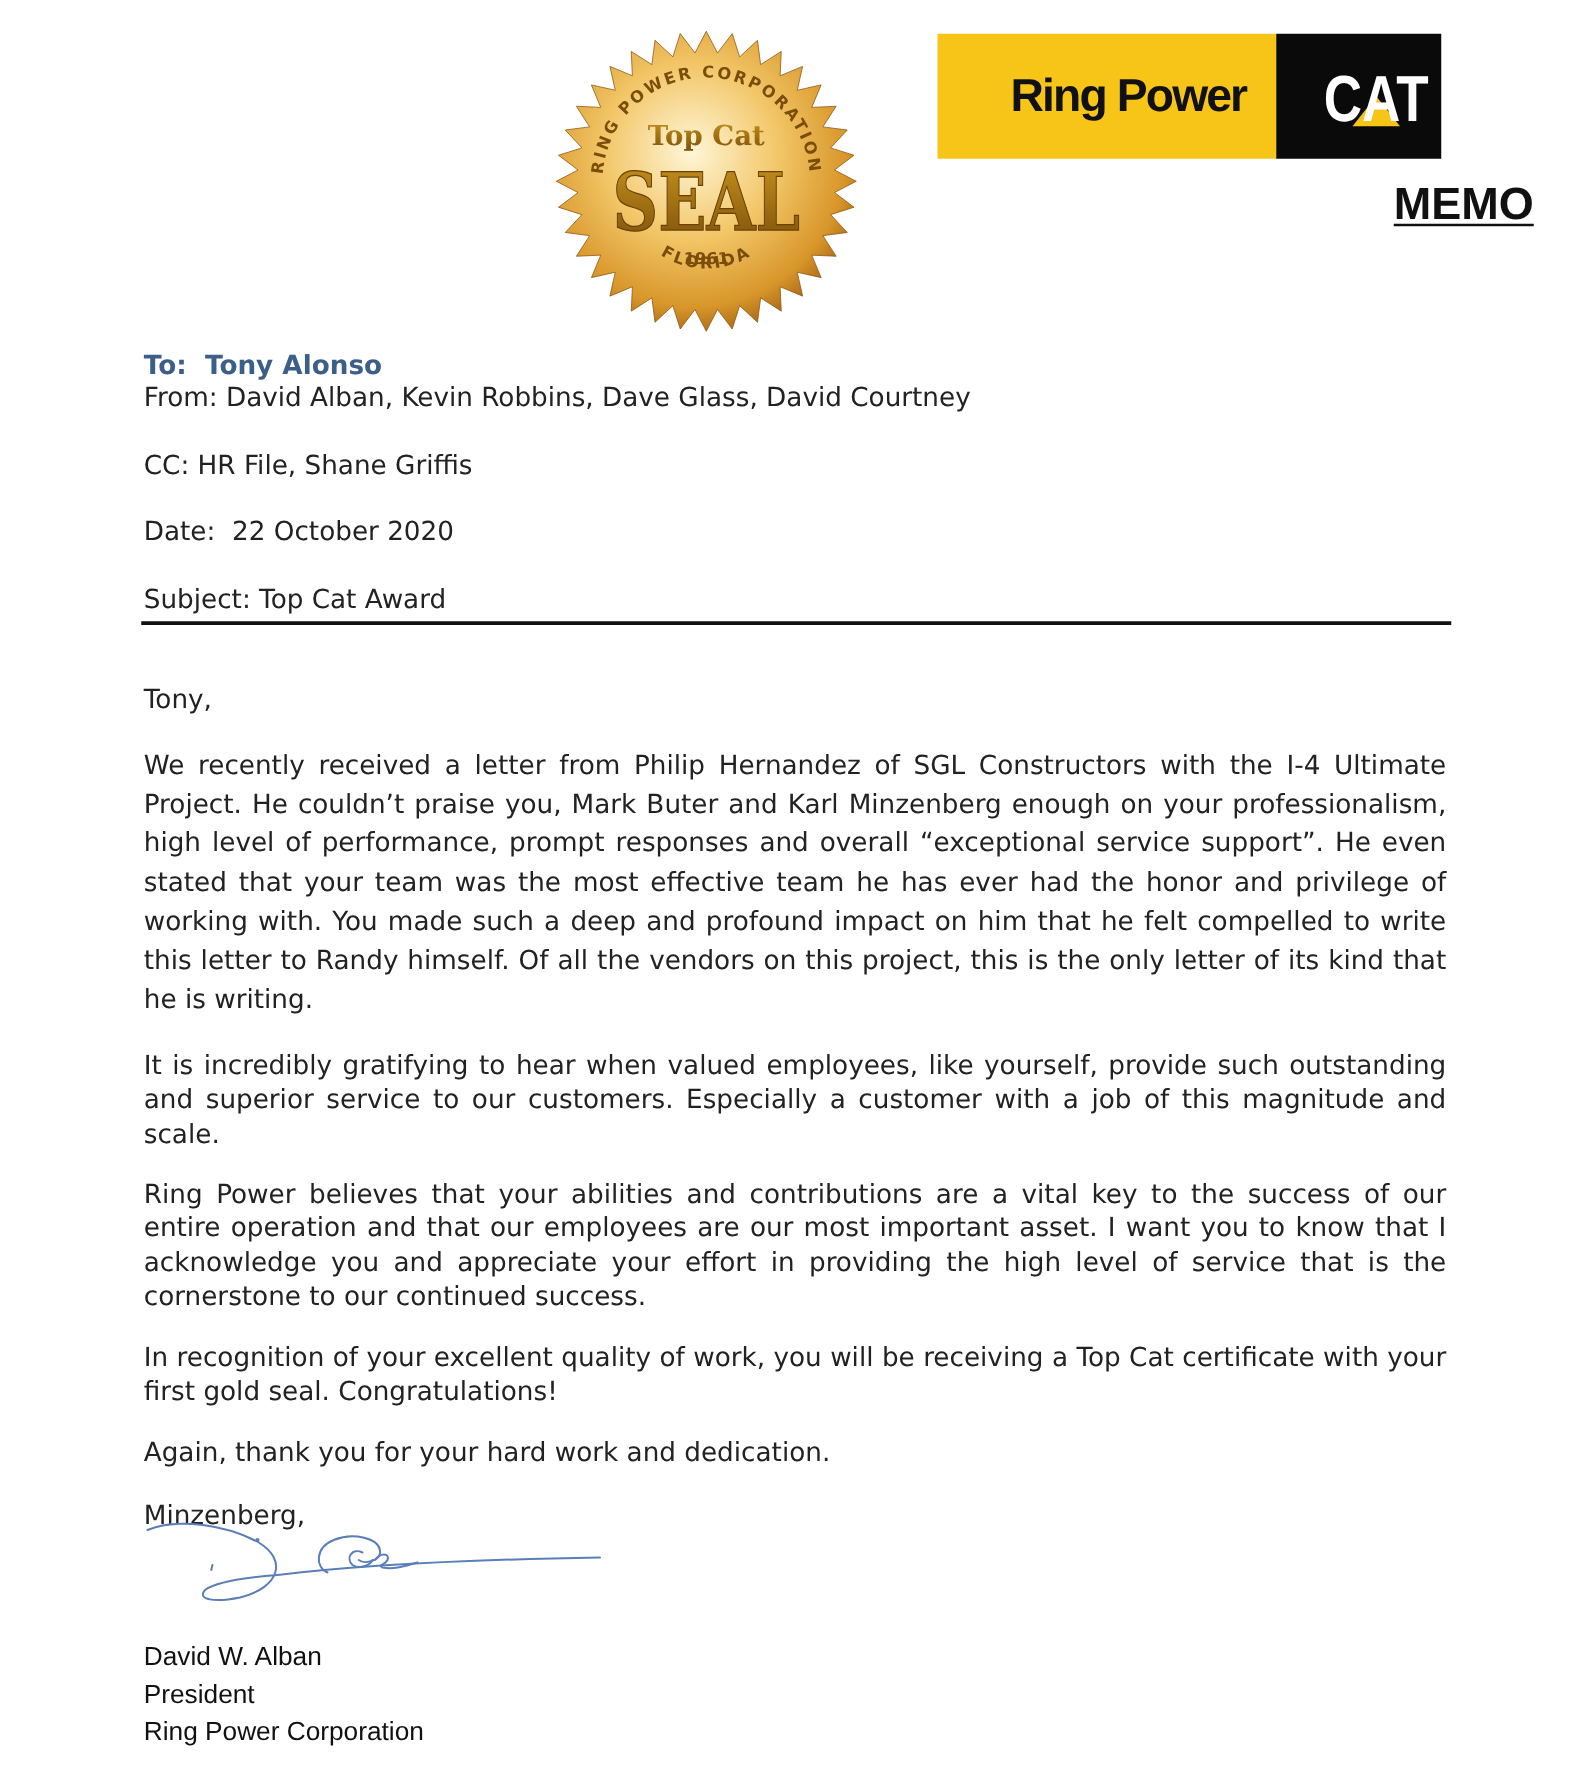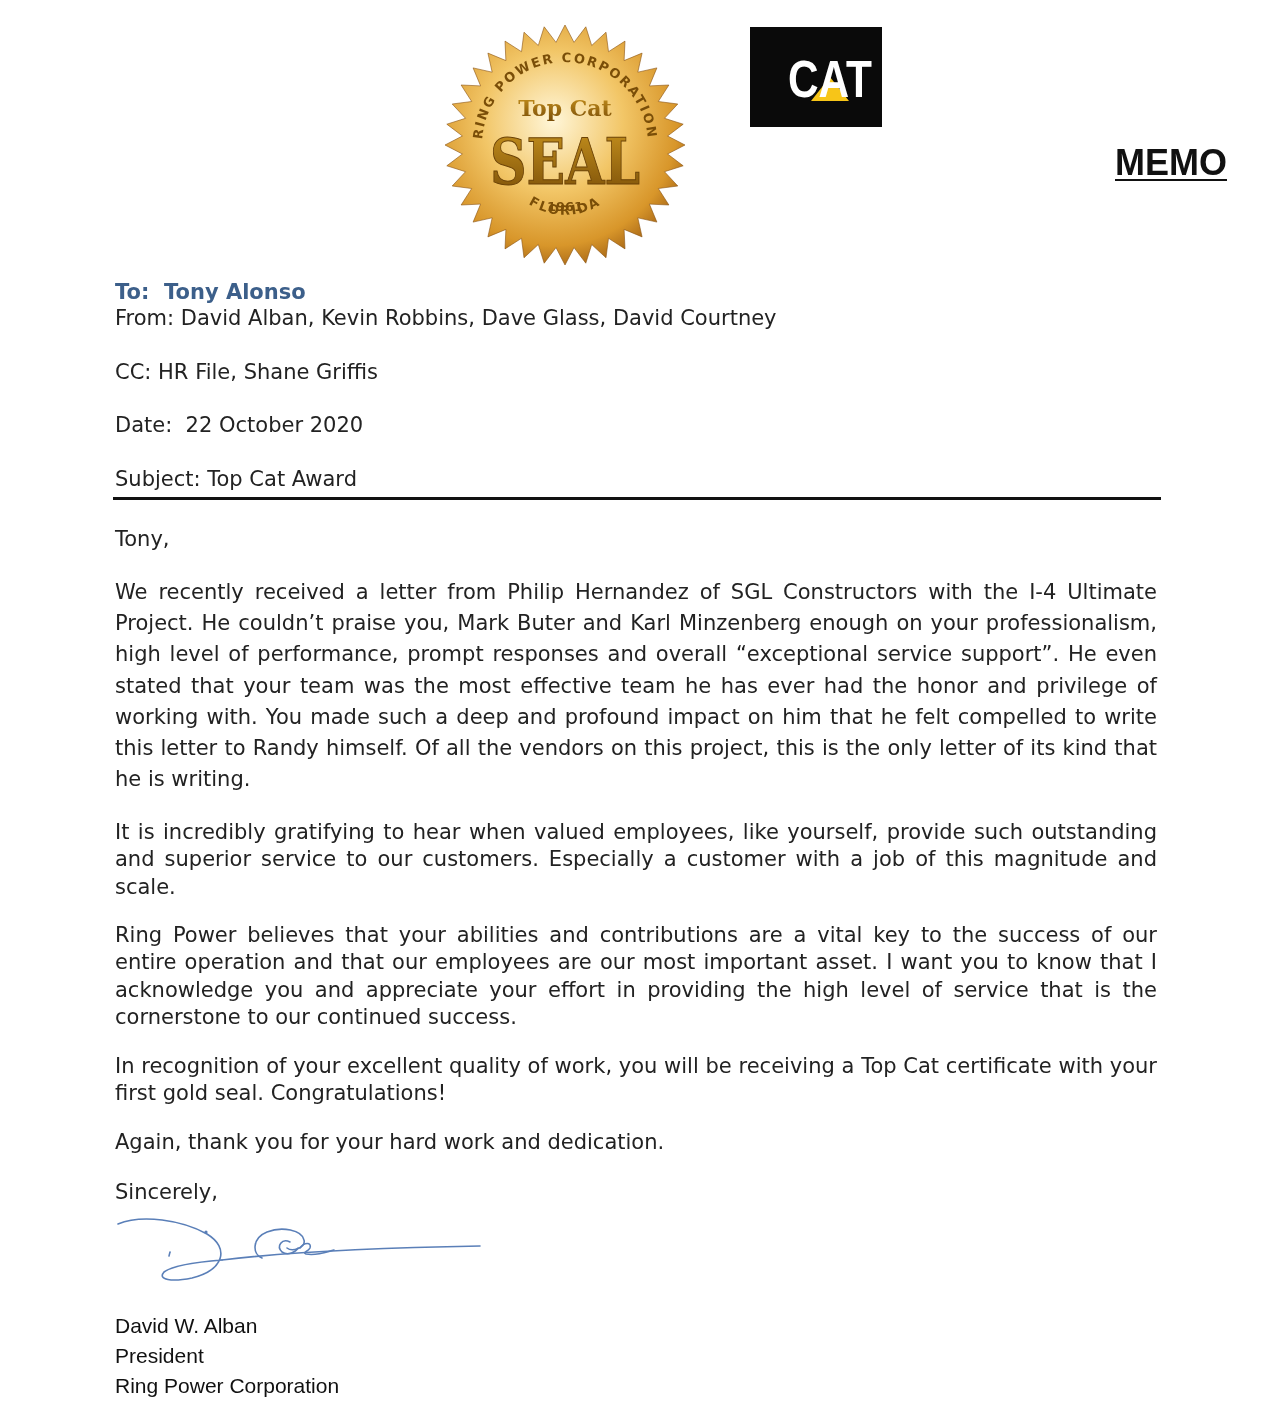--- a/index.html
+++ b/index.html
@@ -19,21 +19,21 @@
 
   
   .hdr { left: 115px; font-size: 21px; color: #222; white-space: pre; }
   #to { top: 244px; font-weight: bold; color: #3c5f8a; margin-top: 36px; }
   #from { top: 306px; }
   #cc { top: 360px; }
   #date { top: 413px; }
   #subject { top: 467px; }
   #rule { left: 113px; top: 497px; width: 1048px; height: 3px; background: #111; }
 
-  .body-text { left: 115px; width: 1042px; font-size: 21px; text-align: justify; color: #222; }
+  .body-text { left: 115px; width: 1042px; font-size: 21px; text-align: justify; color: #222; margin-top: 20px; }
   #salutation { top: 527px; }
   #p1 { top: 577px; line-height: 31.2px; }
   #p2 { top: 819px; line-height: 27.3px; }
   #p3 { top: 922px; line-height: 27.3px; }
   #p4 { top: 1053px; line-height: 27.3px; }
   #p5 { top: 1130px; }
   #closing { top: 1180px; }
 
   #signature { left: 112px; top: 1212px; width: 372px; height: 75px; }
   .sig-line { left: 115px; font-family: "Liberation Sans", sans-serif; font-size: 21px; color: #111; text-align: right; }
@@ -65,20 +65,23 @@
   </text>
   <text x="121" y="92" text-anchor="middle" font-family="DejaVu Serif, serif" font-weight="bold" font-size="22" fill="url(#txtgold)">Top Cat</text>
   <text x="121" y="160" text-anchor="middle" font-family="DejaVu Serif, serif" font-weight="bold" font-size="64" fill="url(#txtgold)" stroke="#6b4206" stroke-width="1" textLength="150" lengthAdjust="spacingAndGlyphs">SEAL</text>
   <text x="121" y="187" text-anchor="middle" font-family="DejaVu Sans, sans-serif" font-weight="bold" font-size="13" fill="#7a4e08">1961</text>
   <text font-family="DejaVu Sans, sans-serif" font-weight="bold" font-size="13" fill="#7a4e08" letter-spacing="2">
     <textPath href="#ringBot" startOffset="50%" text-anchor="middle">FLORIDA</textPath>
   </text>
 </svg>
 
 <div id="logo" class="abs">
+  <div class="yellow">
+    <span class="wordmark">Ring Power</span>
+  </div>
   <div class="black">
     <svg width="90" height="60" viewBox="0 0 90 60">
       <polygon points="45,30 64,54 26,54" fill="#f7c518"></polygon>
       <text x="45" y="50" text-anchor="middle" font-family="Liberation Sans, sans-serif" font-weight="bold" font-size="52" fill="#ffffff" textLength="84" lengthAdjust="spacingAndGlyphs">CAT</text>
     </svg>
   </div>
 </div>
 <div id="memo" class="abs">MEMO</div>
 
 <div id="to" class="abs hdr">To:  Tony Alonso</div>
@@ -87,21 +90,21 @@
 <div id="date" class="abs hdr">Date:  22 October 2020</div>
 <div id="subject" class="abs hdr">Subject: Top Cat Award</div>
 <div id="rule" class="abs"></div>
 
 <div id="salutation" class="abs body-text">Tony,</div>
 <div id="p1" class="abs body-text">We recently received a letter from Philip Hernandez of SGL Constructors with the I-4 Ultimate Project. He couldn’t praise you, Mark Buter and Karl Minzenberg enough on your professionalism, high level of performance, prompt responses and overall “exceptional service support”.  He even stated that your team was the most effective team he has ever had the honor and privilege of working with. You made such a deep and profound impact on him that he felt compelled to write this letter to Randy himself. Of all the vendors on this project, this is the only letter of its kind that he is writing.</div>
 <div id="p2" class="abs body-text">It is incredibly gratifying to hear when valued employees, like yourself, provide such outstanding and superior service to our customers. Especially a customer with a job of this magnitude and scale.</div>
 <div id="p3" class="abs body-text">Ring Power believes that your abilities and contributions are a vital key to the success of our entire operation and that our employees are our most important asset. I want you to know that I acknowledge you and appreciate your effort in providing the high level of service that is the cornerstone to our continued success.</div>
 <div id="p4" class="abs body-text">In recognition of your excellent quality of work, you will be receiving a Top Cat certificate with your first gold seal. Congratulations!</div>
 <div id="p5" class="abs body-text">Again, thank you for your hard work and dedication.</div>
-<div id="closing" class="abs body-text">Sincerely,</div>
+<div id="closing" class="abs body-text">Minzenberg,</div>
 
 <svg id="signature" class="abs" viewBox="0 0 372 75">
   <g fill="none" stroke="#5a7fb8" stroke-width="1.6" stroke-linecap="round">
     <path d="M 6,12 C 30,2 70,8 95,22 C 118,36 112,58 80,66 C 60,70 45,68 52,60 C 60,54 85,50 110,48"></path>
     <path d="M 58,40 L 57,44"></path>
     <circle cx="94" cy="20" r="0.8" fill="#5a7fb8"></circle>
     <path d="M 150,46 C 140,42 140,26 155,20 C 170,14 190,18 192,28 C 194,36 180,40 175,36"></path>
     <path d="M 178,30 C 170,26 164,34 170,40 C 176,44 184,40 186,36"></path>
     <path d="M 188,36 C 192,30 200,30 198,36 C 196,40 190,40 194,42 C 205,44 214,40 222,38"></path>
     <path d="M 110,48 C 160,42 240,36 368,34"></path>

